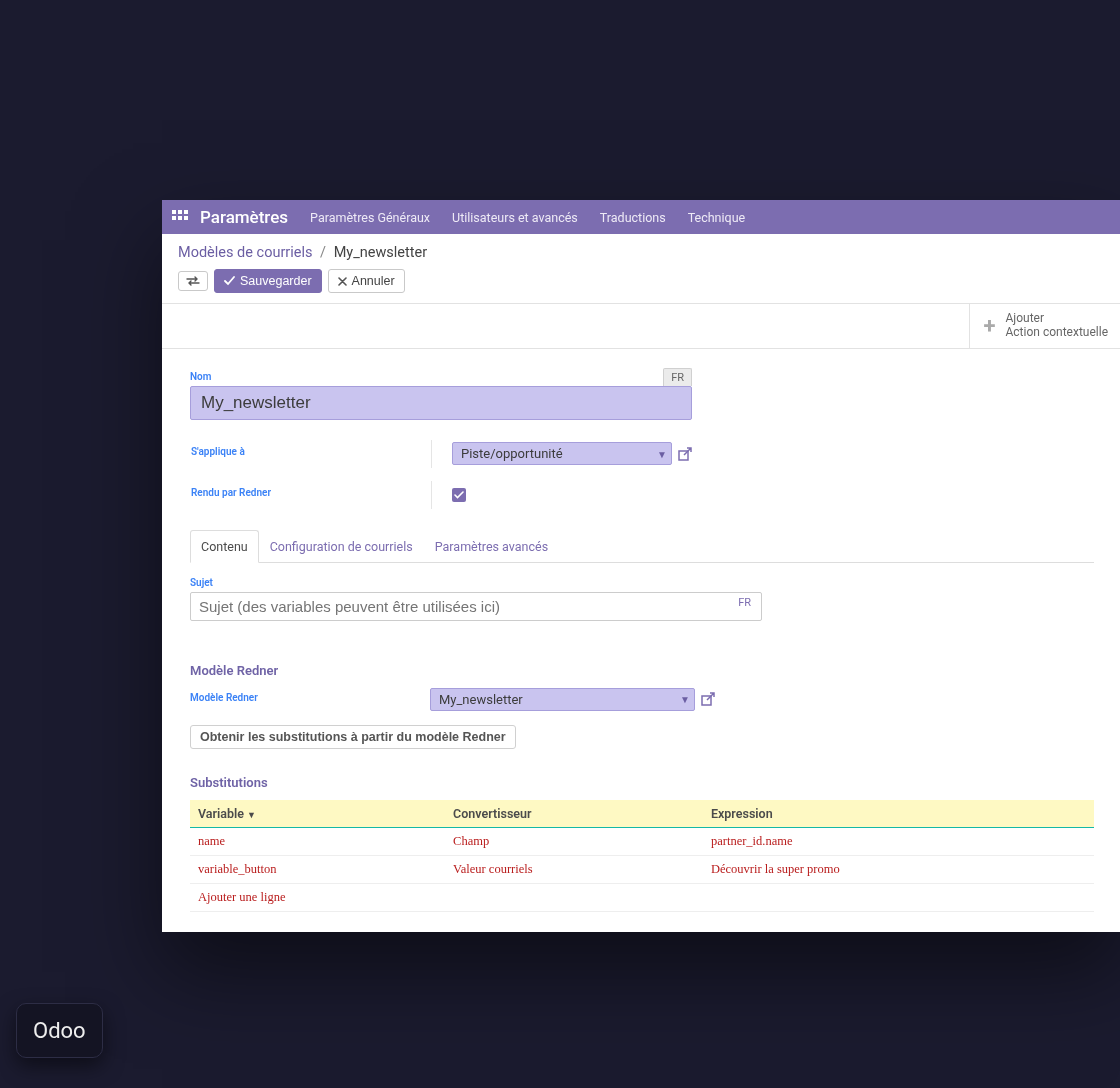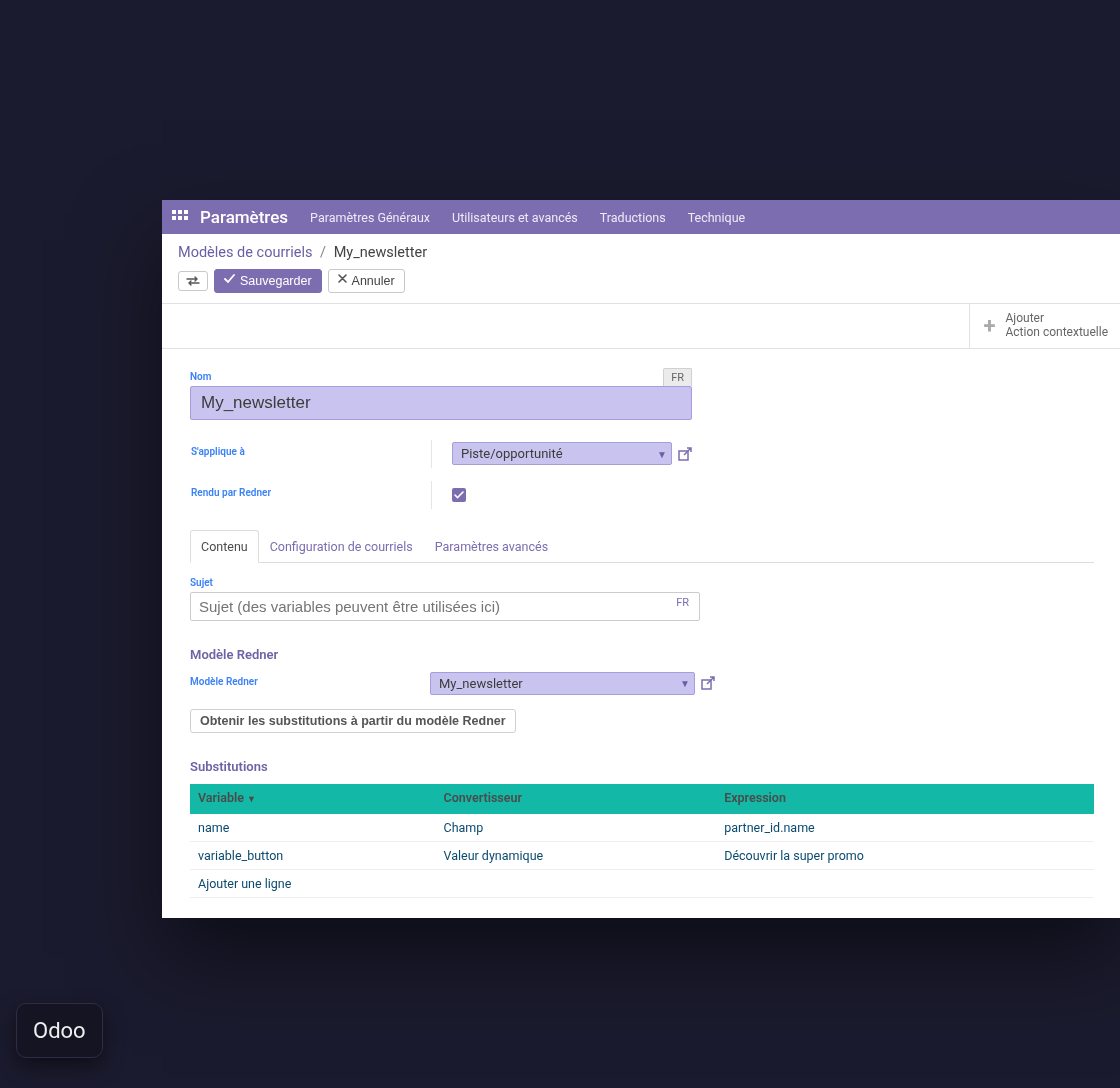--- a/index.html
+++ b/index.html
@@ -71,21 +71,21 @@
   }
   .btn {
     border: 1px solid #c9c9c9;
     background: #fff;
     font-size: 12.5px;
     padding: 4px 9px;
     border-radius: 3px;
     cursor: pointer;
     color: #444;
     display: inline-flex;
-    align-items: flex-start;
+    align-items: center;
     gap: 5px;
   }
   .btn.primary {
     background: #7c6db0;
     border-color: #7c6db0;
     color: #fff;
   }
   .btn.icon-only { padding: 4px 7px; }
 
   
@@ -210,21 +210,21 @@
     text-align:center;
   }
   .tab.active {
     color:#4b4b4b;
     border-color:#ddd;
     border-bottom: 1px solid #fff;
     border-radius: 3px 3px 0 0;
     background:#fff;
   }
 
-  .subject-wrap { position:relative; width:510px; margin-bottom:26px;}
+  .subject-wrap { position:relative; width:572px; margin-bottom:42px;}
   .subject-input {
     width:100%;
     border:1px solid #ccc;
     padding:5px 8px;
     font-size:15px;
     color:#888;
     border-radius:2px;
   }
 
   .section-title {
@@ -244,32 +244,33 @@
   .btn.plain {
     background:#fff;
     border:1px solid #d0d0d0;
     color:#555;
     font-weight:bold;
   }
 
   
   .sub-table { width:100%; border-collapse: collapse; font-size:12.5px; margin-top:6px;}
   .sub-table thead th {
-    background:#14b8a6;
+    background:#fef9c3;
     text-align:left;
     font-weight:600;
     color:#4b4b4b;
     padding:6px 8px;
-    border-bottom:3px solid #14b8a6;
+    border-bottom:1px solid #14b8a6;
   }
   .sub-table thead th .sort-caret { font-size:9px; margin-left:3px;}
   .sub-table tbody td {
     padding:6px 8px;
     border-bottom:1px solid #eee;
-    color:#0c4a6e;
+    color:#b91c1c;
+    font-family:Liberation Serif, serif;
   }
   .add-line { color:#7c6db0; cursor:pointer; }
 
   
   .product-badge {
     position:absolute;
     left: 16px;
     bottom: 30px;
     background:#141423;
     color:#eee;
@@ -442,21 +443,21 @@
           </tr>
         </thead>
         <tbody>
           <tr>
             <td>name</td>
             <td>Champ</td>
             <td>partner_id.name</td>
           </tr>
           <tr>
             <td>variable_button</td>
-            <td>Valeur dynamique</td>
+            <td>Valeur courriels</td>
             <td>Découvrir la super promo</td>
           </tr>
           <tr>
             <td colspan="3" class="add-line">Ajouter une ligne</td>
           </tr>
         </tbody>
       </table>
 
     </div>
   </div>

